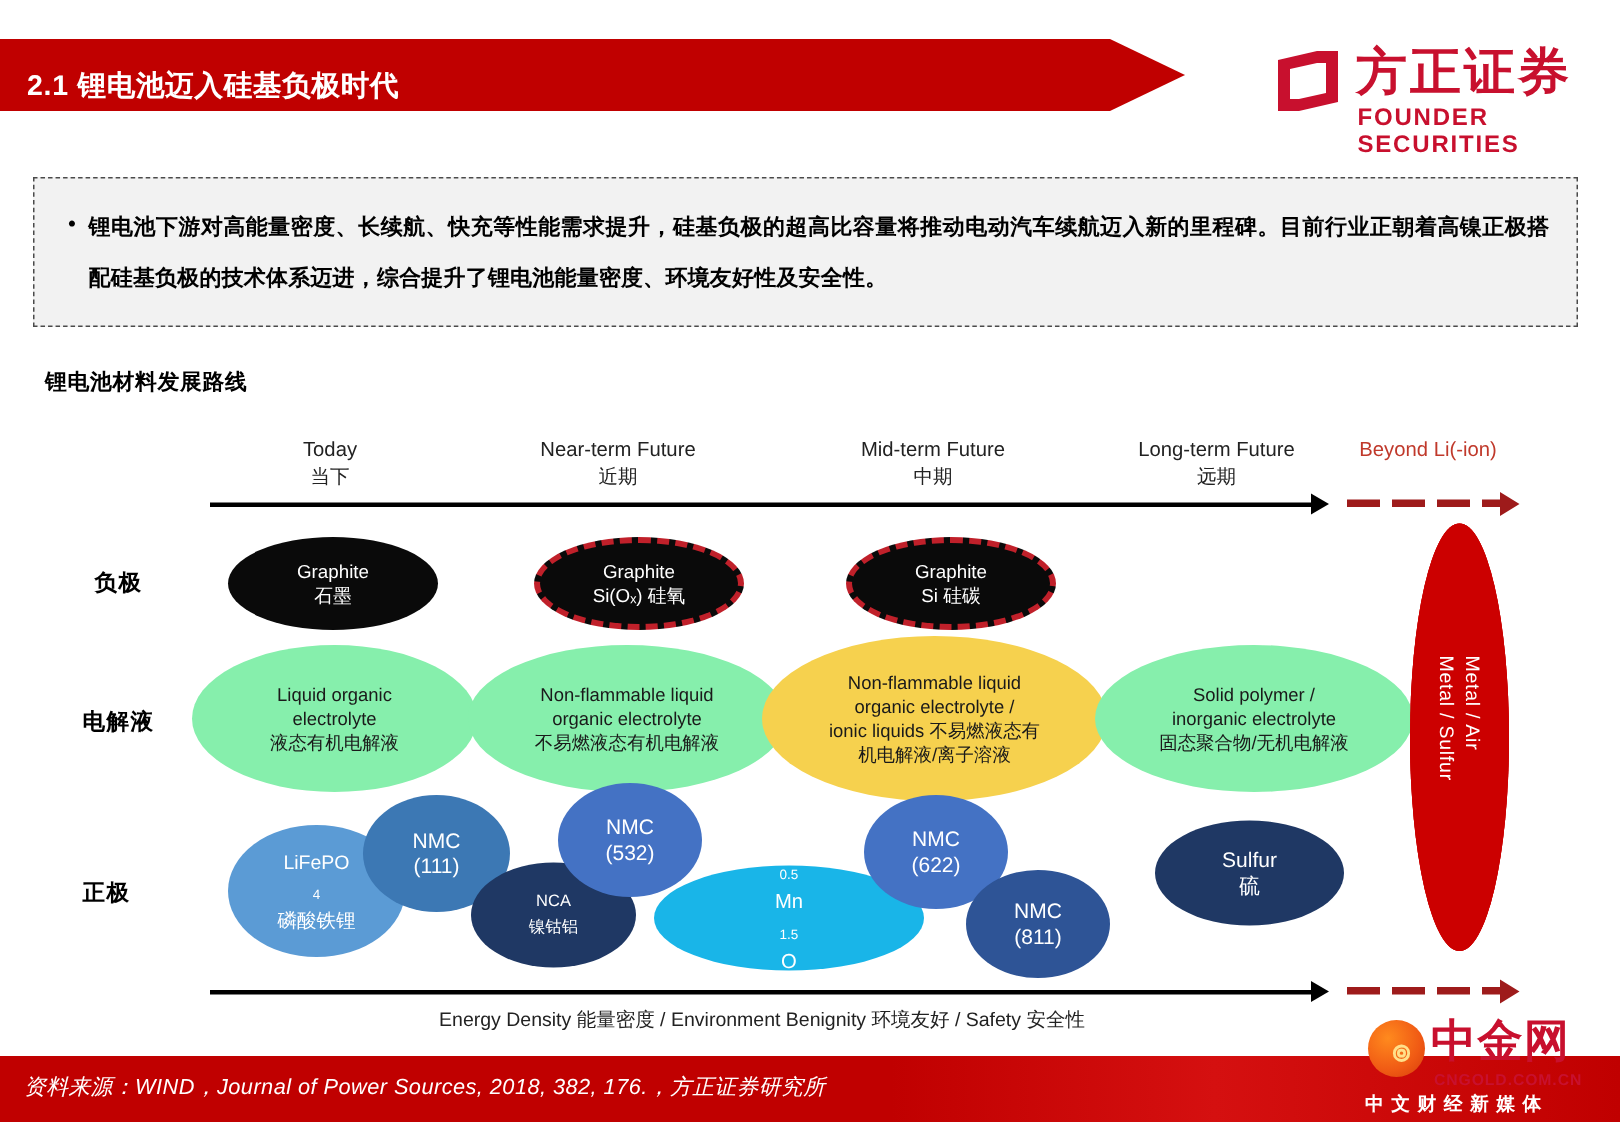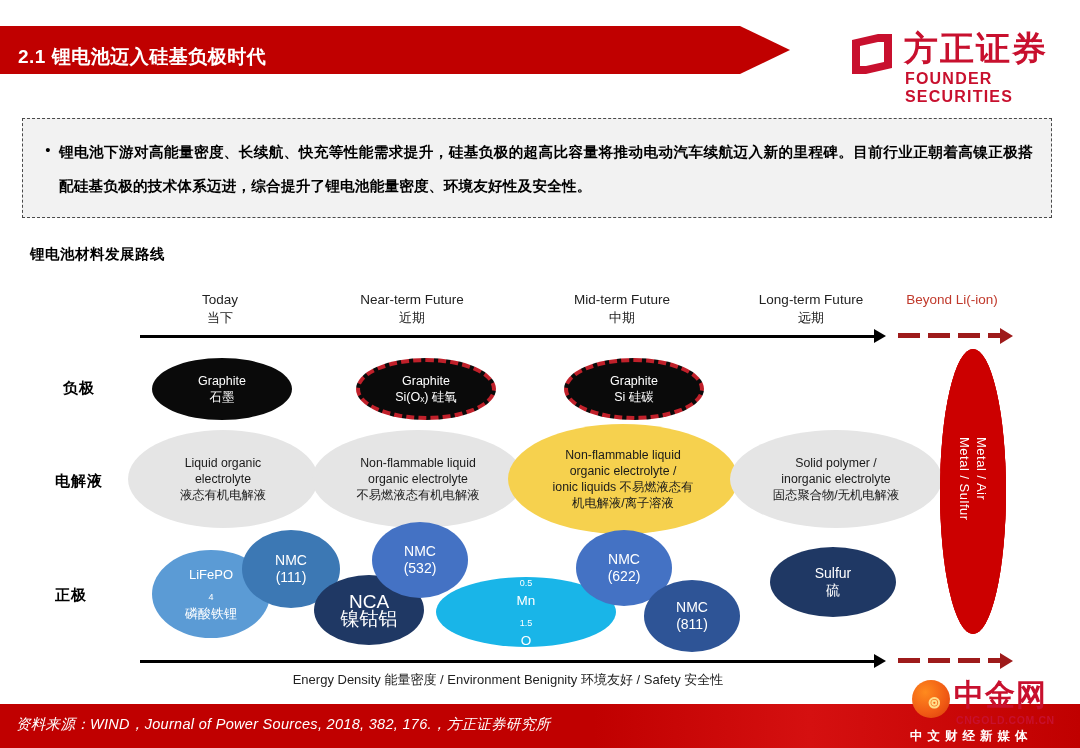--- a/index.html
+++ b/index.html
@@ -96,21 +96,21 @@
     position:absolute;border-radius:50%;
     display:flex;align-items:center;justify-content:center;text-align:center;
     box-sizing:border-box;
   }
   .bub span{display:block;width:100%;padding:0 6px;box-sizing:border-box;}
 
   .anode-black{background:#0a0a0a;color:#fff;font-size:12.5px;line-height:16px;}
   .anode-dashed{border:4px dashed #C0202A;}
   .anode-grey{background:#7F7F7F;color:#fff;font-size:12.5px;line-height:16px;}
 
-  .elyte{background:#e5e5e5;color:#1a1a1a;font-size:12.3px;line-height:16px;}
+  .elyte{background:#86efac;color:#1a1a1a;font-size:12.3px;line-height:16px;}
   .elyte-mid{background:#F6D14E;}
 
   .cath{color:#fff;line-height:17px;}
 
   .red-pillar{
     position:absolute;background:#CC0000;border-radius:50%/50%;
   }
   .red-pillar-text{
     position:absolute;color:#fff;font-size:13px;line-height:17px;white-space:nowrap;
     writing-mode:vertical-rl;text-orientation:mixed;letter-spacing:.5px;
@@ -285,21 +285,21 @@
       </span>
     </div>
 
     <div class="bub cath" style="left:242px;top:255px;width:98px;height:78px;background:#3C78B4;font-size:14px;">
       <span>
         <u style="text-decoration:none;display:block">NMC</u>
         <u style="text-decoration:none;display:block">(111)</u>
       </span>
     </div>
 
-    <div class="bub cath" style="left:314px;top:300px;width:110px;height:70px;background:#1F3864;font-size:19px;">
+    <div class="bub cath" style="left:314px;top:300px;width:110px;height:70px;background:#1F3864;font-size:11px;">
       <span>
         <u style="text-decoration:none;display:block">NCA</u>
         <u style="text-decoration:none;display:block">镍钴铝</u>
       </span>
     </div>
 
     <div class="bub cath" style="left:372px;top:247px;width:96px;height:76px;background:#4472C4;font-size:14px;">
       <span>
         <u style="text-decoration:none;display:block">NMC</u>
         <u style="text-decoration:none;display:block">(532)</u>

